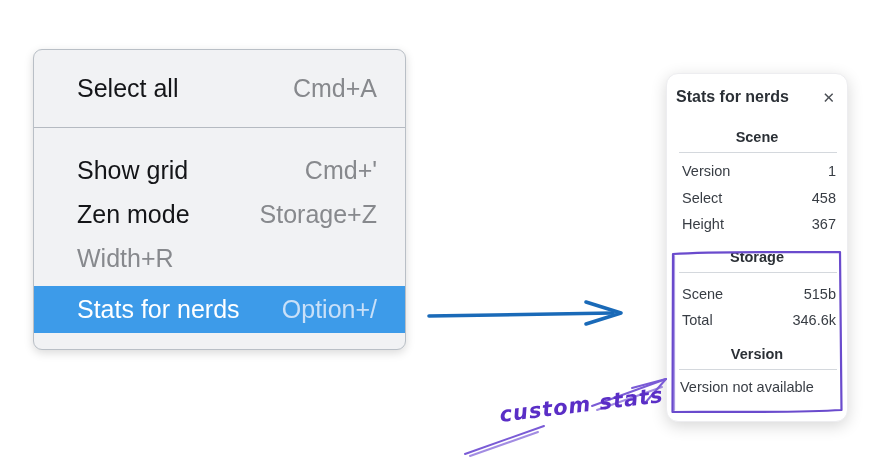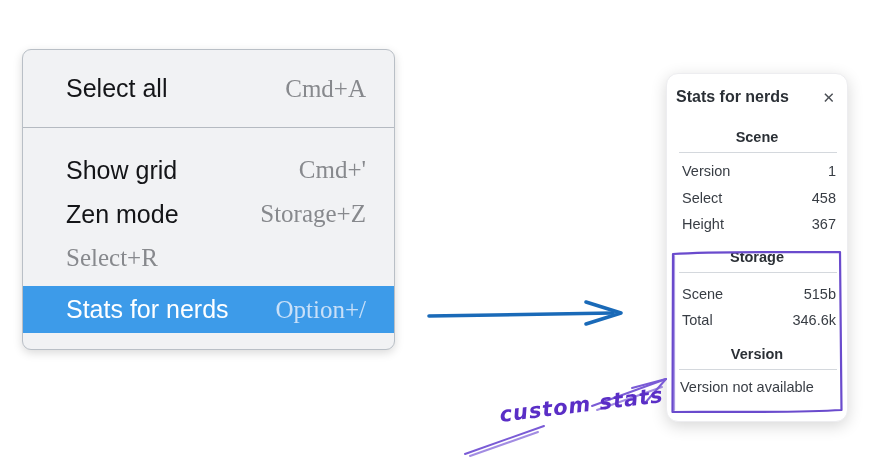--- a/index.html
+++ b/index.html
@@ -2,29 +2,29 @@
 <html><head>
 <meta charset="utf-8">
 <style>
   * { margin:0; padding:0; box-sizing:border-box; }
   html,body { width:873px; height:461px; background:#ffffff; overflow:hidden;
               font-family:"Liberation Sans", sans-serif; }
   .stage { position:relative; width:873px; height:461px; background:#ffffff; }
 
   
   .menu {
-    position:absolute; left:22px; top:49px; width:373px; height:301px;
+    position:absolute; left:33px; top:49px; width:373px; height:301px;
     background:#f1f2f4; border:1px solid #b9bfc6; border-radius:9px;
     box-shadow:0 3px 10px rgba(0,0,0,0.15); overflow:hidden; z-index:1;
   }
   .menu-row {
     display:flex; justify-content:space-between; align-items:center;
     padding:0 28px 0 43px; font-size:25px; color:#141518; cursor:default;
   }
-  .menu-row .mi-shortcut { color:#87898d;font-family:Liberation Serif, serif; }
+  .menu-row .mi-shortcut { color:#87898d; }
   .menu-row.first { height:77px; }
   .menu-sep { border-top:1px solid #b5bac1; }
   .menu-group { padding-top:20px; }
   .menu-group .menu-row { height:44px; }
   .menu-row.hl {
     height:47px; margin-top:6px; background:#3d9be9; color:#ffffff;
   }
   .menu-row.hl .mi-shortcut { color:#c9e0f8; }
 
   
@@ -75,21 +75,21 @@
     <div class="menu-group">
       <div class="menu-row">
         <span class="mi-label">Show grid</span>
         <span class="mi-shortcut">Cmd+'</span>
       </div>
       <div class="menu-row">
         <span class="mi-label">Zen mode</span>
         <span class="mi-shortcut">Storage+Z</span>
       </div>
       <div class="menu-row">
-        <span class="mi-shortcut">Select+R</span>
+        <span class="mi-shortcut">Width+R</span>
       </div>
       <div class="menu-row hl">
         <span class="mi-label">Stats for nerds</span>
         <span class="mi-shortcut">Option+/</span>
       </div>
     </div>
   </div>
 
   <div class="panel">
     <div class="panel-header">

